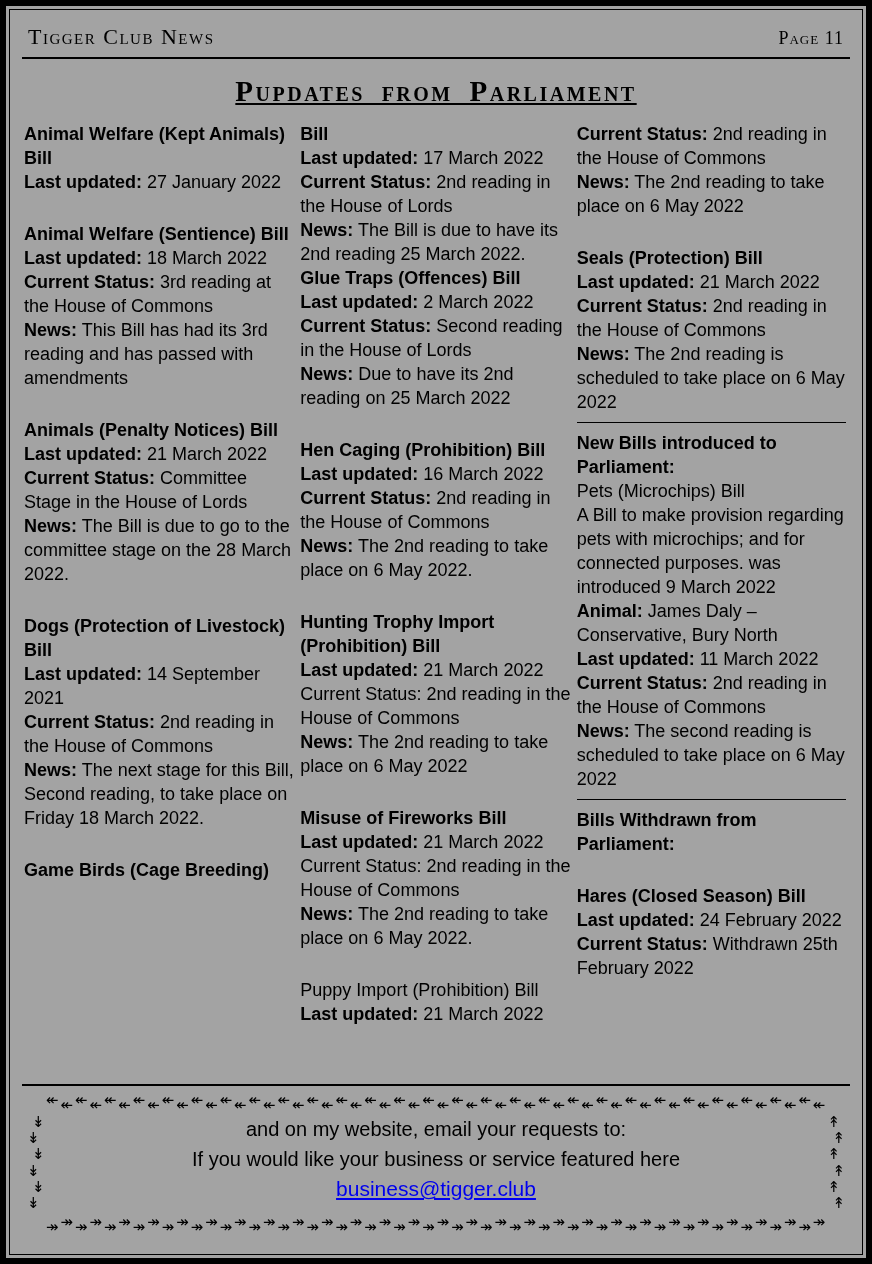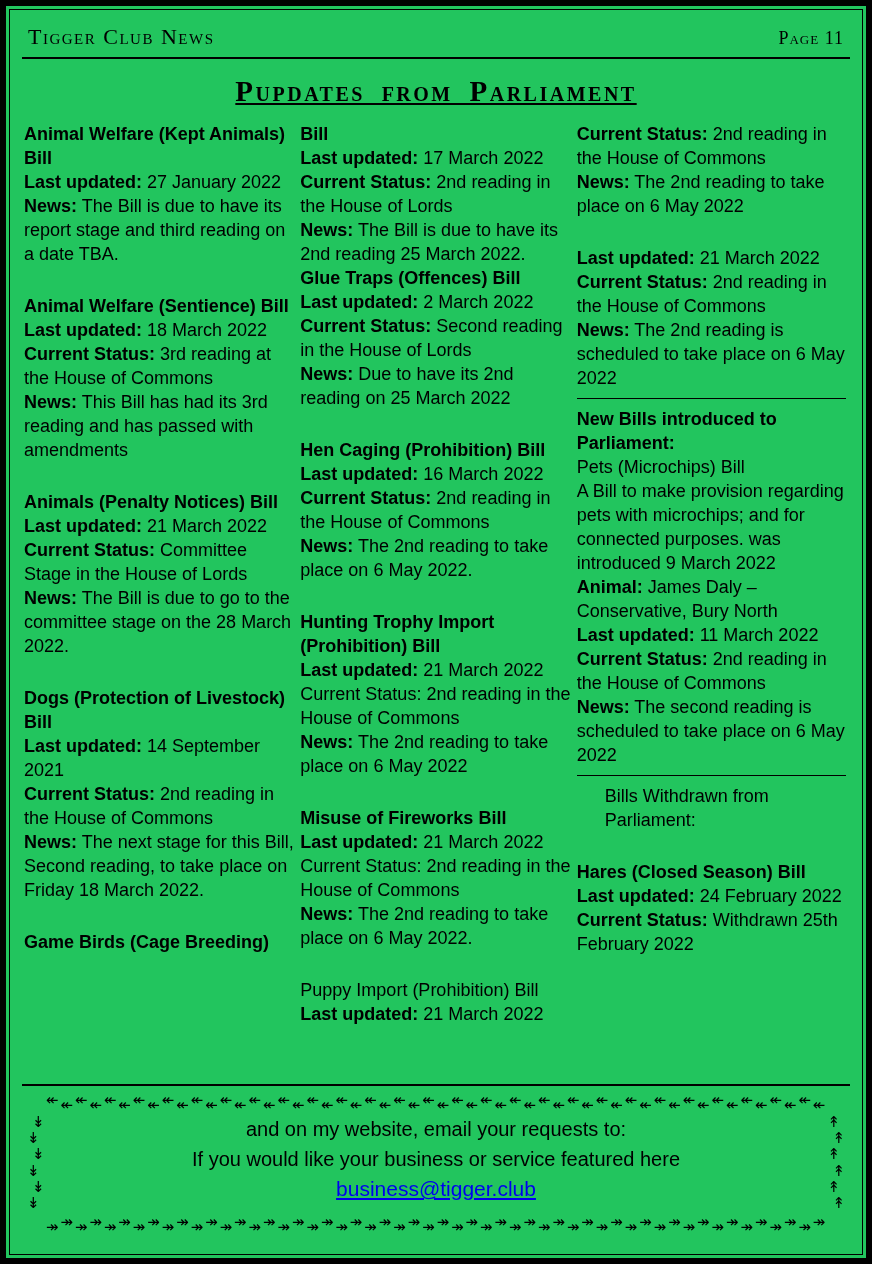--- a/index.html
+++ b/index.html
@@ -1,17 +1,17 @@
 <!DOCTYPE html>
 <html><head>
 <meta charset="utf-8">
 <style>
   html,body{margin:0;padding:0;background:#ffffff;}
   body{width:872px;height:1264px;overflow:hidden;font-family:"Liberation Sans",sans-serif;color:#000;}
-  .page{box-sizing:border-box;width:872px;height:1264px;border:6px solid #000;padding:3px;background:#22c55e;}
+  .page{box-sizing:border-box;width:872px;height:1264px;border:6px solid #000;padding:3px;background:#a3a3a3;}
   .page-inner{box-sizing:border-box;width:100%;height:100%;border:1px solid #000;padding:6px 10px 4px 10px;display:flex;flex-direction:column;}
 
   
   .masthead{display:flex;justify-content:space-between;align-items:baseline;padding:8px 8px 0 8px;
             font-family:"Liberation Serif",serif;font-variant:small-caps;}
   .masthead .nl-title{font-size:22px;letter-spacing:1.5px;}
   .masthead .pg{font-size:18px;letter-spacing:1px;}
   .head-rule{border-top:2px solid #000;margin:7px 2px 0 2px;}
 
   
@@ -53,21 +53,20 @@
       <span class="pg">Page 11</span>
     </div>
     <div class="head-rule"></div>
 
     <h1 class="main-title">Pupdates from Parliament</h1>
 
     <div class="cols">
       <div class="col">
           <p style="font-weight: bold;">Animal Welfare (Kept Animals) Bill</p>
           <p><b>Last updated:</b> 27 January 2022</p>
-          <p><b>News:</b> The Bill is due to have its report stage and third reading on a date TBA.</p>
           <div class="sp"></div>
           <p style="font-weight: bold;">Animal Welfare (Sentience) Bill</p>
           <p><b>Last updated:</b> 18 March 2022</p>
           <p><b>Current Status:</b> 3rd reading at the House of Commons</p>
           <p><b>News:</b> This Bill has had its 3rd reading and has passed with amendments</p>
           <div class="sp"></div>
           <p style="font-weight: bold;">Animals (Penalty Notices) Bill</p>
           <p><b>Last updated:</b> 21 March 2022</p>
           <p><b>Current Status:</b> Committee Stage  in the House of Lords</p>
           <p><b>News:</b> The Bill is due to go to the committee stage  on the 28 March 2022.</p>
@@ -104,33 +103,34 @@
           <p>Current Status: 2nd reading in the House of Commons</p>
           <p><b>News:</b> The 2nd reading to take place on 6 May 2022.</p>
           <div class="sp"></div>
           <p style="font-weight: normal;">Puppy Import (Prohibition) Bill</p>
           <p><b>Last updated:</b> 21 March 2022</p>
         </div>
       <div class="col">
           <p><b>Current Status:</b> 2nd reading in the House of Commons</p>
           <p><b>News:</b> The 2nd reading to take place on 6 May 2022</p>
           <div class="sp"></div>
+          <p style="font-weight: bold;">Seals (Protection) Bill</p>
           <p><b>Last updated:</b> 21 March 2022</p>
           <p><b>Current Status:</b> 2nd reading in the House of Commons</p>
           <p><b>News:</b> The 2nd reading is scheduled to take place on 6 May 2022</p>
           <div class="col-rule"></div>
           <p style="font-weight: bold;">New Bills introduced to Parliament:</p>
           <p style="font-weight: normal;">Pets (Microchips) Bill</p>
           <p>A Bill to make provision regarding pets with microchips; and for connected purposes. was introduced 9 March 2022</p>
           <p><b>Animal:</b> James Daly – Conservative, Bury North</p>
           <p><b>Last updated:</b> 11 March 2022</p>
           <p><b>Current Status:</b> 2nd reading in the House of Commons</p>
           <p><b>News:</b> The second reading is scheduled to take place on 6 May 2022</p>
           <div class="col-rule"></div>
-          <p style="font-weight: normal; margin-left: 28px;">Bills Withdrawn from Parliament:</p>
+          <p style="font-weight: bold;">Bills Withdrawn from Parliament:</p>
           <div class="sp"></div>
           <p style="font-weight: bold;">Hares (Closed Season) Bill</p>
           <p><b>Last updated:</b> 24 February 2022</p>
           <p><b>Current Status:</b> Withdrawn 25th February 2022</p>
         </div>
     </div>
 
     <div class="footer-rule"></div>
 
     <div class="advert">

